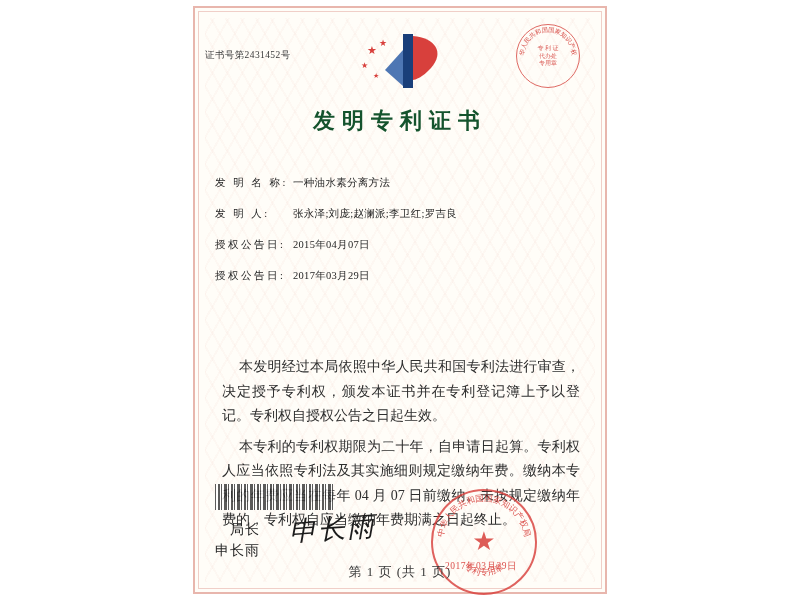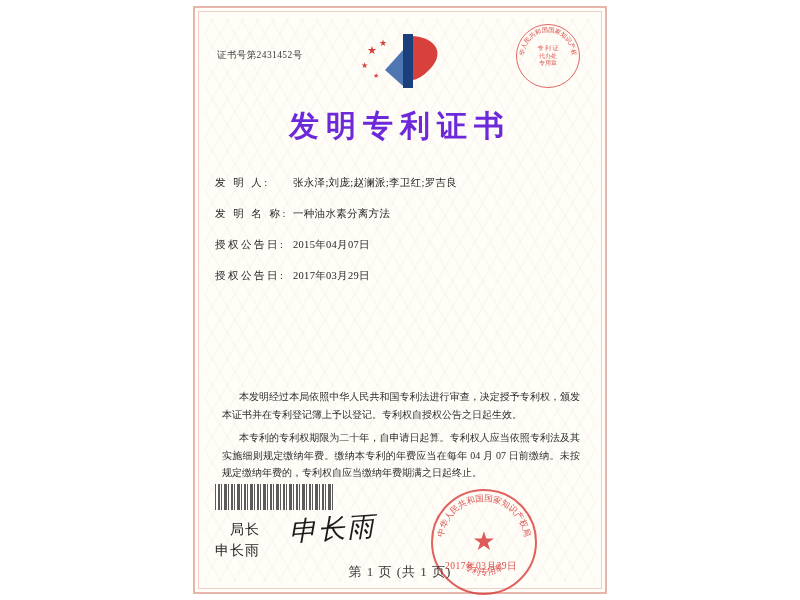--- a/index.html
+++ b/index.html
@@ -37,21 +37,21 @@
   .border-inner {
     position: absolute;
     left: 5px; top: 5px;
     right: 5px; bottom: 5px;
     border: 1px solid #f0cfc8;
     box-sizing: border-box;
   }
   
   .serial {
     position: absolute;
-    left: 24px;
+    left: 12px;
     top: 43px;
     font-size: 9.5px;
     color: #3a3a3a;
     letter-spacing: 0.4px;
     white-space: nowrap;
   }
   
   .logo {
     position: absolute;
     left: 152px;
@@ -98,24 +98,24 @@
     fill: #d8504a;
     font-family: "Liberation Sans", sans-serif;
   }
   
   .title {
     position: absolute;
     left: 0;
     top: 100px;
     width: 100%;
     text-align: center;
-    font-size: 30px;
+    font-size: 22px;
     font-weight: bold;
     letter-spacing: 7px;
-    color: #6d28d9;
+    color: #14532d;
     font-family: "Liberation Serif", serif;
   }
   
   .fields {
     position: absolute;
     left: 22px;
     top: 170px;
     width: 372px;
   }
   .field-row {
@@ -131,23 +131,23 @@
     letter-spacing: 2.5px;
     flex: none;
   }
   .field-value {
     letter-spacing: 0.3px;
   }
   
   .paragraphs {
     position: absolute;
     left: 29px;
-    top: 382px;
+    top: 349px;
     width: 358px;
-    font-size: 10px;
+    font-size: 14px;
     line-height: 1.75;
     color: #2e2e2e;
     text-align: justify;
   }
   .paragraphs p {
     margin: 0 0 6px 0;
     text-indent: 17px;
   }
   
   .barcode {
@@ -291,26 +291,26 @@
           <textPath href="#arcTop" startOffset="50%" text-anchor="middle">中华人民共和国国家知识产权局</textPath>
         </text>
       </svg>
       <div class="seal-txt">专 利 证<br>代办处<br>专用章</div>
     </div>
 
     <div class="title">发明专利证书</div>
 
     <div class="fields">
       <div class="field-row">
+        <span class="field-label">发 明 名 称:</span>
+        <span class="field-value">一种油水素分离方法</span>
+      </div>
+      <div class="field-row">
         <span class="field-label">发 明 人:</span>
         <span class="field-value">张永泽;刘庞;赵澜派;李卫红;罗吉良</span>
-      </div>
-      <div class="field-row">
-        <span class="field-label">发 明 名 称:</span>
-        <span class="field-value">一种油水素分离方法</span>
       </div>
       <div class="field-row">
         <span class="field-label">授权公告日:</span>
         <span class="field-value">2015年04月07日</span>
       </div>
       <div class="field-row">
         <span class="field-label">授权公告日:</span>
         <span class="field-value">2017年03月29日</span>
       </div>
     </div>

